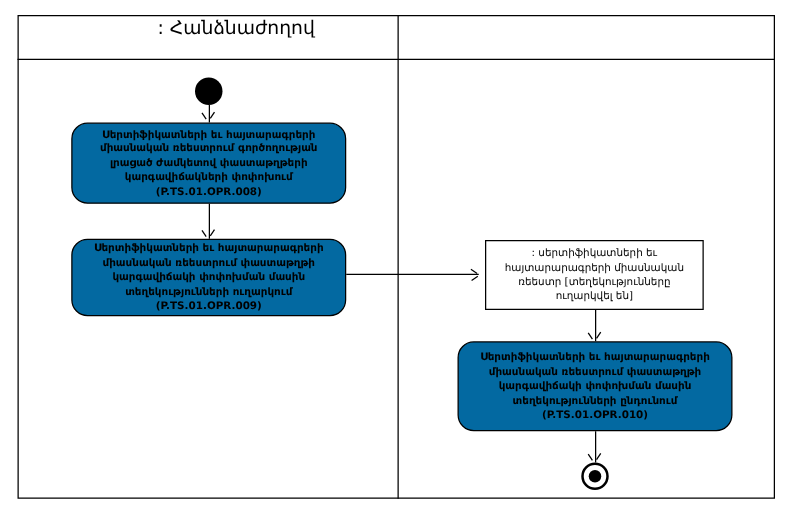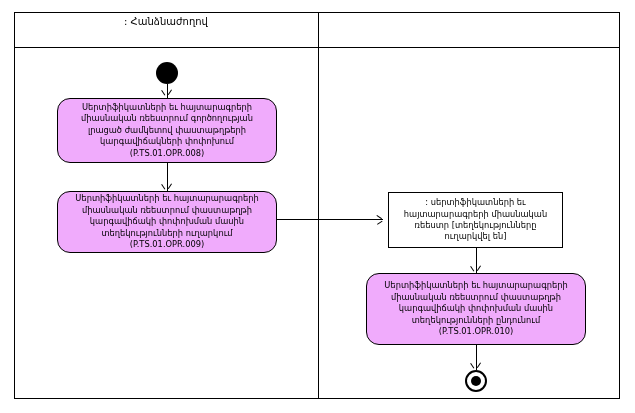--- a/index.html
+++ b/index.html
@@ -45,43 +45,45 @@
     width: 606px;
     height: 0;
     border-top: 1.4px solid #000000;
   }
   .lane-title {
     position: absolute;
     top: 14px;
     height: 16px;
     line-height: 16px;
     text-align: center;
-    font-size: 10px;
+    font-size: 15px;
     color: #000000;
     white-space: nowrap;
     overflow: hidden;
+    padding-left: 23px;
   }
   .lane-title.left  { left: 14px;  width: 304px; }
   .lane-title.right { left: 319px; width: 301px; }
 
   
   .activity {
     position: absolute;
     box-sizing: border-box;
     border: 1.3px solid #000000;
     border-radius: 13px;
-    background: #f0abfc;
+    background: #0369a1;
     display: flex;
     align-items: center;
     justify-content: center;
     text-align: center;
     padding: 4px 7px;
     font-size: 8.3px;
     line-height: 11.4px;
     color: #000000;
+    font-weight: bold;
   }
   .object-node {
     position: absolute;
     box-sizing: border-box;
     border: 1.3px solid #000000;
     border-radius: 0;
     background: #ffffff;
     display: flex;
     align-items: center;
     justify-content: center;

